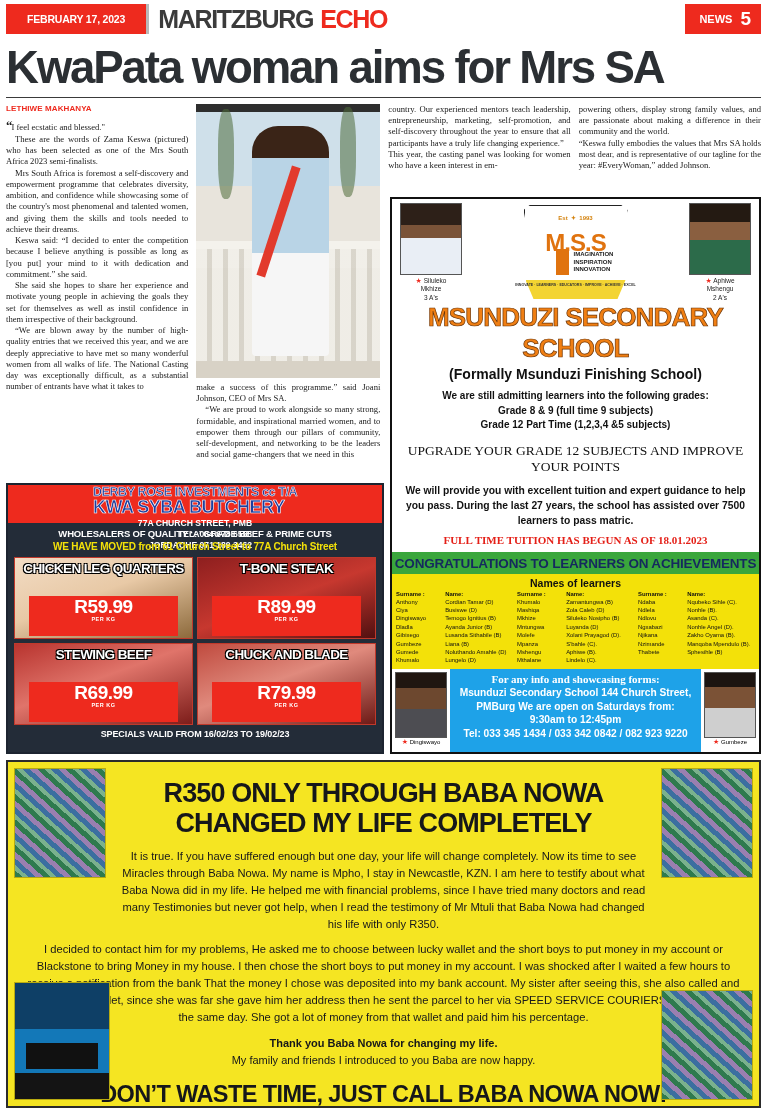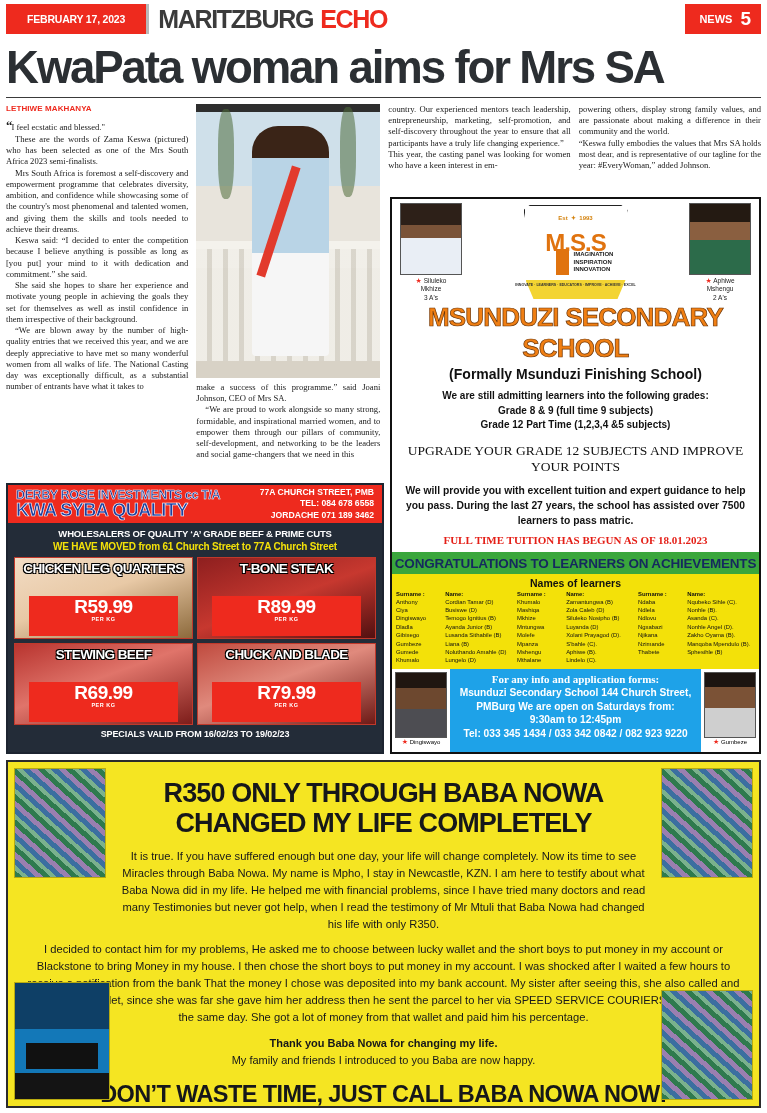--- a/index.html
+++ b/index.html
@@ -122,21 +122,21 @@
   .cstu .star { color:#ee2a1e; font-size:7px; }
   .contact-box { flex:1; background:#1ea2e8; color:#fff; text-align:center; padding:3px 4px; }
   .contact-box .l { font-size:10.2px; font-weight:bold; line-height:1.32; }
   .contact-box .serif1 { font-family:"Liberation Serif",serif; font-size:11px; }
 
   
   .butch {
     position:absolute; left:6px; top:483px; width:378px; height:271px;
     border:2px solid #1c2430; background:#232c38; overflow:hidden;
   }
-  .b-head { background:#ee2a1e; height:38px; display:flex; align-items:center; justify-content:space-between; padding:0 8px; }
+  .b-head { background:#ee2a1e; height:38px; display:flex; align-items:center; justify-content:space-between; padding:0 8px;flex-direction:column; }
   .b-brand { color:#1b3fa0; }
   .b-brand .l1 { font-size:12.5px; font-weight:900; letter-spacing:-0.4px; -webkit-text-stroke:0.5px #fff; }
   .b-brand .l2 { font-size:18px; font-weight:900; letter-spacing:-0.5px; -webkit-text-stroke:0.6px #fff; margin-top:-2px; }
   .b-addr { color:#fff; font-size:8.6px; font-weight:bold; text-align:right; line-height:1.3; }
   .b-sub1 { text-align:center; color:#fff; font-size:9.5px; font-weight:bold; padding-top:5px; letter-spacing:-0.2px;}
   .b-sub2 { text-align:center; color:#f3e109; font-size:10px; font-weight:bold; padding-top:2px; letter-spacing:-0.2px;}
   .b-grid { display:grid; grid-template-columns:1fr 1fr; gap:4px; padding:5px 6px 0 6px; }
   .prod { position:relative; height:82px; border:1px solid #c0392b; overflow:hidden; }
   .prod.p1 { background:linear-gradient(160deg,#f2dcc4,#e8c9a6 45%,#8d6a3c); }
   .prod.p2 { background:linear-gradient(160deg,#8e1f1f,#c7382f 50%,#521010); }
@@ -442,21 +442,21 @@
         <div class="ph c"></div>
         <div class="nm">
           <span class="star">★</span>
           <span>Dingiswayo</span><br>
           <br>
           
         </div>
       </div>
 
       <div class="contact-box">
-        <div class="l serif1">For any info and application forms:</div>
+        <div class="l serif1">For any info and showcasing forms:</div>
         <div class="l">Msunduzi Secondary School 144 Church Street,</div>
         <div class="l">PMBurg We are open on Saturdays from:</div>
         <div class="l">9:30am to 12:45pm</div>
         <div class="l">Tel: 033 345 1434 / 033 342 0842 / 082 923 9220</div>
 
       </div>
 
       <div class="cstu">
         <div class="ph d"></div>
         <div class="nm">
@@ -466,21 +466,21 @@
           
         </div>
       </div>
     </div>
   </div>
 
   <div class="butch">
     <div class="b-head">
       <div class="b-brand">
         <div class="l1">DERBY ROSE INVESTMENTS cc T/A</div>
-        <div class="l2">KWA SYBA QUALITY</div>
+        <div class="l2">KWA SYBA BUTCHERY</div>
       </div>
       <div class="b-addr">
         <div>77A CHURCH STREET, PMB</div>
         <div>TEL: 084 678 6558</div>
         <div>JORDACHE 071 189 3462</div>
       </div>
     </div>
     <div class="b-sub1">WHOLESALERS OF QUALITY ‘A’ GRADE BEEF &amp; PRIME CUTS</div>
     <div class="b-sub2">WE HAVE MOVED from 61 Church Street to 77A Church Street</div>
 

